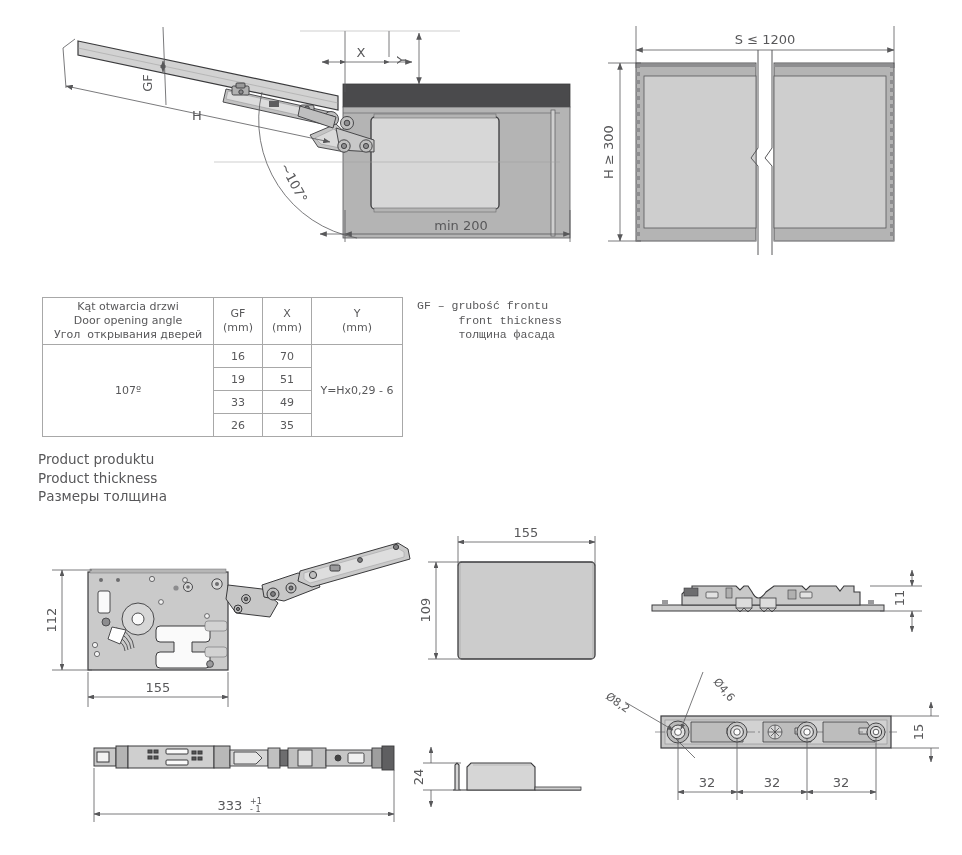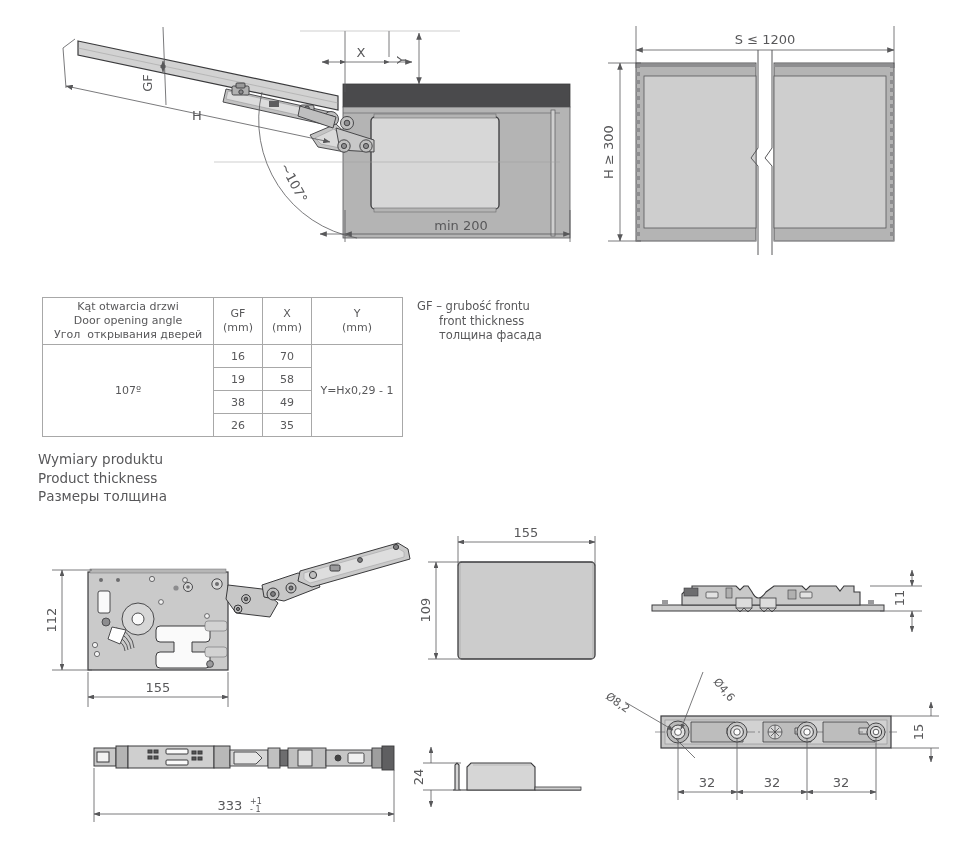--- a/index.html
+++ b/index.html
@@ -18,21 +18,21 @@
     font-family:"DejaVu Sans","Liberation Sans",sans-serif;
     font-size:11px;fill:#58585a;
   }
   .dimtxt-xs{
     font-family:"DejaVu Sans","Liberation Sans",sans-serif;
     font-size:8px;fill:#58585a;
   }
 
   
   .note{
-    font-size:11.5px;line-height:14.5px;color:#58585a;white-space:pre;
+    font-size:11.5px;line-height:14.5px;color:#58585a;white-space:pre;font-family:Liberation Mono, monospace;
   }
   .note-big{
     font-size:13.5px;line-height:18.5px;color:#58585a;white-space:pre;
   }
 
   
   #spec-table{
     position:absolute;left:42px;top:297px;
     border-collapse:collapse;
     font-size:11px;color:#58585a;
@@ -222,43 +222,43 @@
 (mm)</td>
       <td class="th c-x" style="white-space:pre;">X
 (mm)</td>
       <td class="th c-y" style="white-space:pre;">Y
 (mm)</td>
     </tr>
     <tr class="row">
       <td rowspan="4">107º</td>
       <td>16</td>
       <td>70</td>
-      <td rowspan="4">Y=Hx0,29 - 1</td>
+      <td rowspan="4">Y=Hx0,29 - 6</td>
     </tr>
     <tr class="row">
       <td>19</td>
-      <td>58</td>
+      <td>51</td>
     </tr>
     <tr class="row">
-      <td>38</td>
+      <td>33</td>
       <td>49</td>
     </tr>
     <tr class="row">
       <td>26</td>
       <td>35</td>
     </tr>
   </tbody>
 </table>
 
 <div class="abs note" style="left:417px;top:299px;">GF – grubość frontu
       front thickness
       толщина фасада</div>
 
 <div class="abs" style="left:38px;top:450px;">
-  <div class="note-big">Wymiary produktu</div>
+  <div class="note-big">Product produktu</div>
   <div class="note-big">Product thickness</div>
   <div class="note-big">Размеры толщина</div>
 </div>
 
 <div class="abs" style="left:30px;top:525px;">
 <svg width="400" height="190" viewBox="0 0 400 190">
   <defs>
     <marker id="ar3" markerWidth="8" markerHeight="6" refX="7.5" refY="3" orient="auto">
       <polygon points="0,0 8,3 0,6" fill="#58585a"></polygon>
     </marker>

